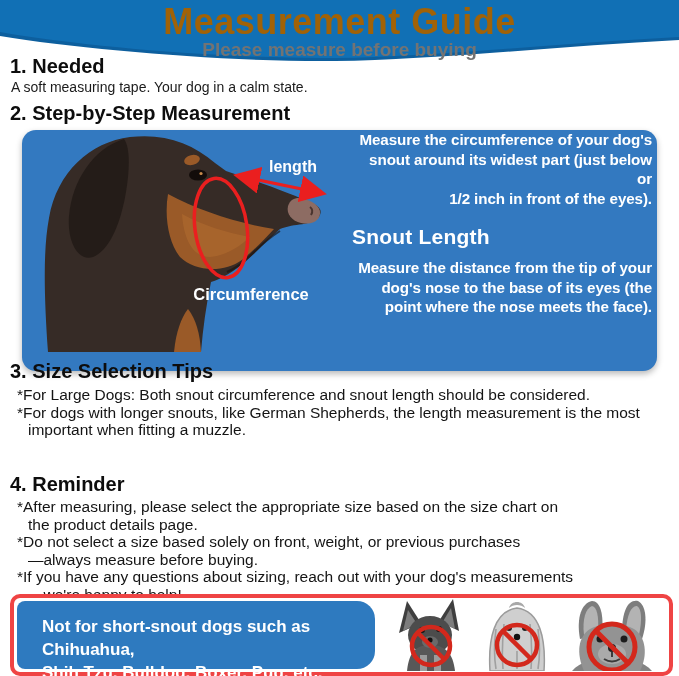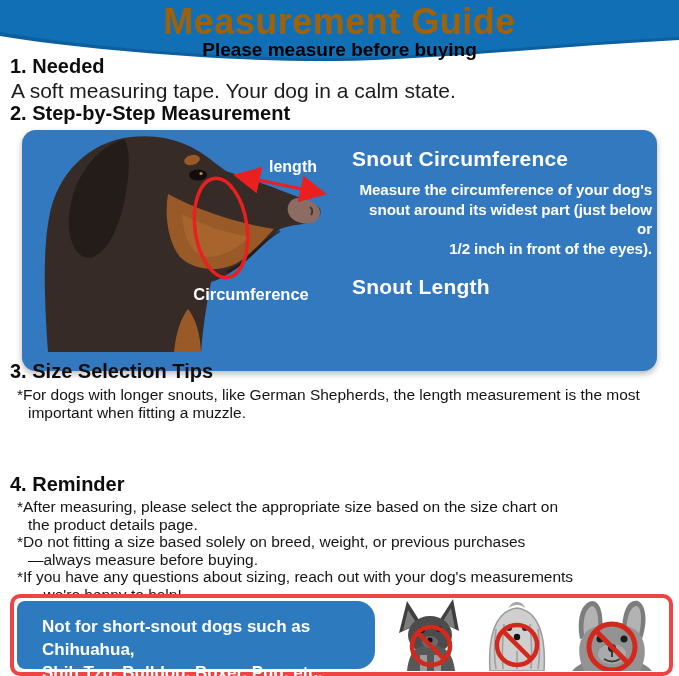--- a/index.html
+++ b/index.html
@@ -9,25 +9,25 @@
   }
   
   .banner{position:absolute;top:0;left:0;width:679px;height:66px;}
   .banner svg{position:absolute;top:0;left:0;}
   .banner-title{
     position:absolute;top:1px;left:0;width:100%;text-align:center;
     color:#a16207;font-size:36px;font-weight:800;letter-spacing:.5px;
   }
   .banner-sub{
     position:absolute;top:39px;left:0;width:100%;text-align:center;
-    color:#000000;font-size:19px;font-weight:700;
+    color:#737373;font-size:19px;font-weight:700;
   }
   
   .h-sec{position:absolute;left:10px;font-size:20px;font-weight:800;color:#0d0d0d;}
-  .s1-body{position:absolute;left:11px;top:79px;font-size:21px;color:#1b1b1b;}
+  .s1-body{position:absolute;left:11px;top:79px;font-size:14px;color:#1b1b1b;}
   
   .box2{
     position:absolute;left:22px;top:130px;width:635px;height:241px;
     background:#3379c0;border-radius:14px;overflow:hidden;
     box-shadow:0 3px 6px rgba(0,0,0,.28);
   }
   .dog-svg{position:absolute;left:0;top:0;}
   .panel{position:absolute;left:330px;top:0;width:300px;color:#fff;}
   .panel h3{margin:17px 0 9px 0;font-size:21px;font-weight:800;letter-spacing:.2px;}
   .panel h3.second{}
@@ -106,39 +106,42 @@
 
       <g>
         <line x1="217" y1="46" x2="299" y2="63" stroke="#ea1f1f" stroke-width="3" marker-start="url(#ah)" marker-end="url(#ah)"></line>
       </g>
 
       <text x="271" y="42" text-anchor="middle" font-size="16" font-weight="bold" fill="#ffffff">length</text>
       <text x="229" y="170" text-anchor="middle" font-size="16.5" font-weight="bold" fill="#ffffff">Circumference</text>
     </svg>
 
     <div class="panel">
-      <h3>Snout Circumference</h3>
       <p>Measure the circumference of your dog's
 snout around its widest part (just below or
 1/2 inch in front of the eyes).</p>
       <h3 class="second">Snout Length</h3>
+      <p>Measure the distance from the tip of your
+dog's nose to the base of its eyes (the
+point where the nose meets the face).</p>
     </div>
   </div>
 
   <div class="h-sec" style="top:360px">3. Size Selection Tips</div>
   <div class="tips" style="top:386px">
+    <p>*For Large Dogs: Both snout circumference and snout length should be considered.</p>
     <p>*For dogs with longer snouts, like German Shepherds, the length measurement is the most
 important when fitting a muzzle.</p>
   </div>
 
   <div class="h-sec" style="top:473px">4. Reminder</div>
   <div class="tips" style="top:498px">
     <p>*After measuring, please select the appropriate size based on the size chart on
 the product details page.</p>
-    <p>*Do not fitting a size based solely on breed, weight, or previous purchases
+    <p>*Do not select a size based solely on front, weight, or previous purchases
 —always measure before buying.</p>
     <p>*If you have any questions about sizing, reach out with your dog's measurements
 —we're happy to help!</p>
   </div>
 
   <div class="footer">
     <div class="footer-blue">
       <div class="footer-note">Not for short-snout dogs such as Chihuahua,
 Shih Tzu, Bulldog, Boxer, Pug, etc.</div>
     </div>

